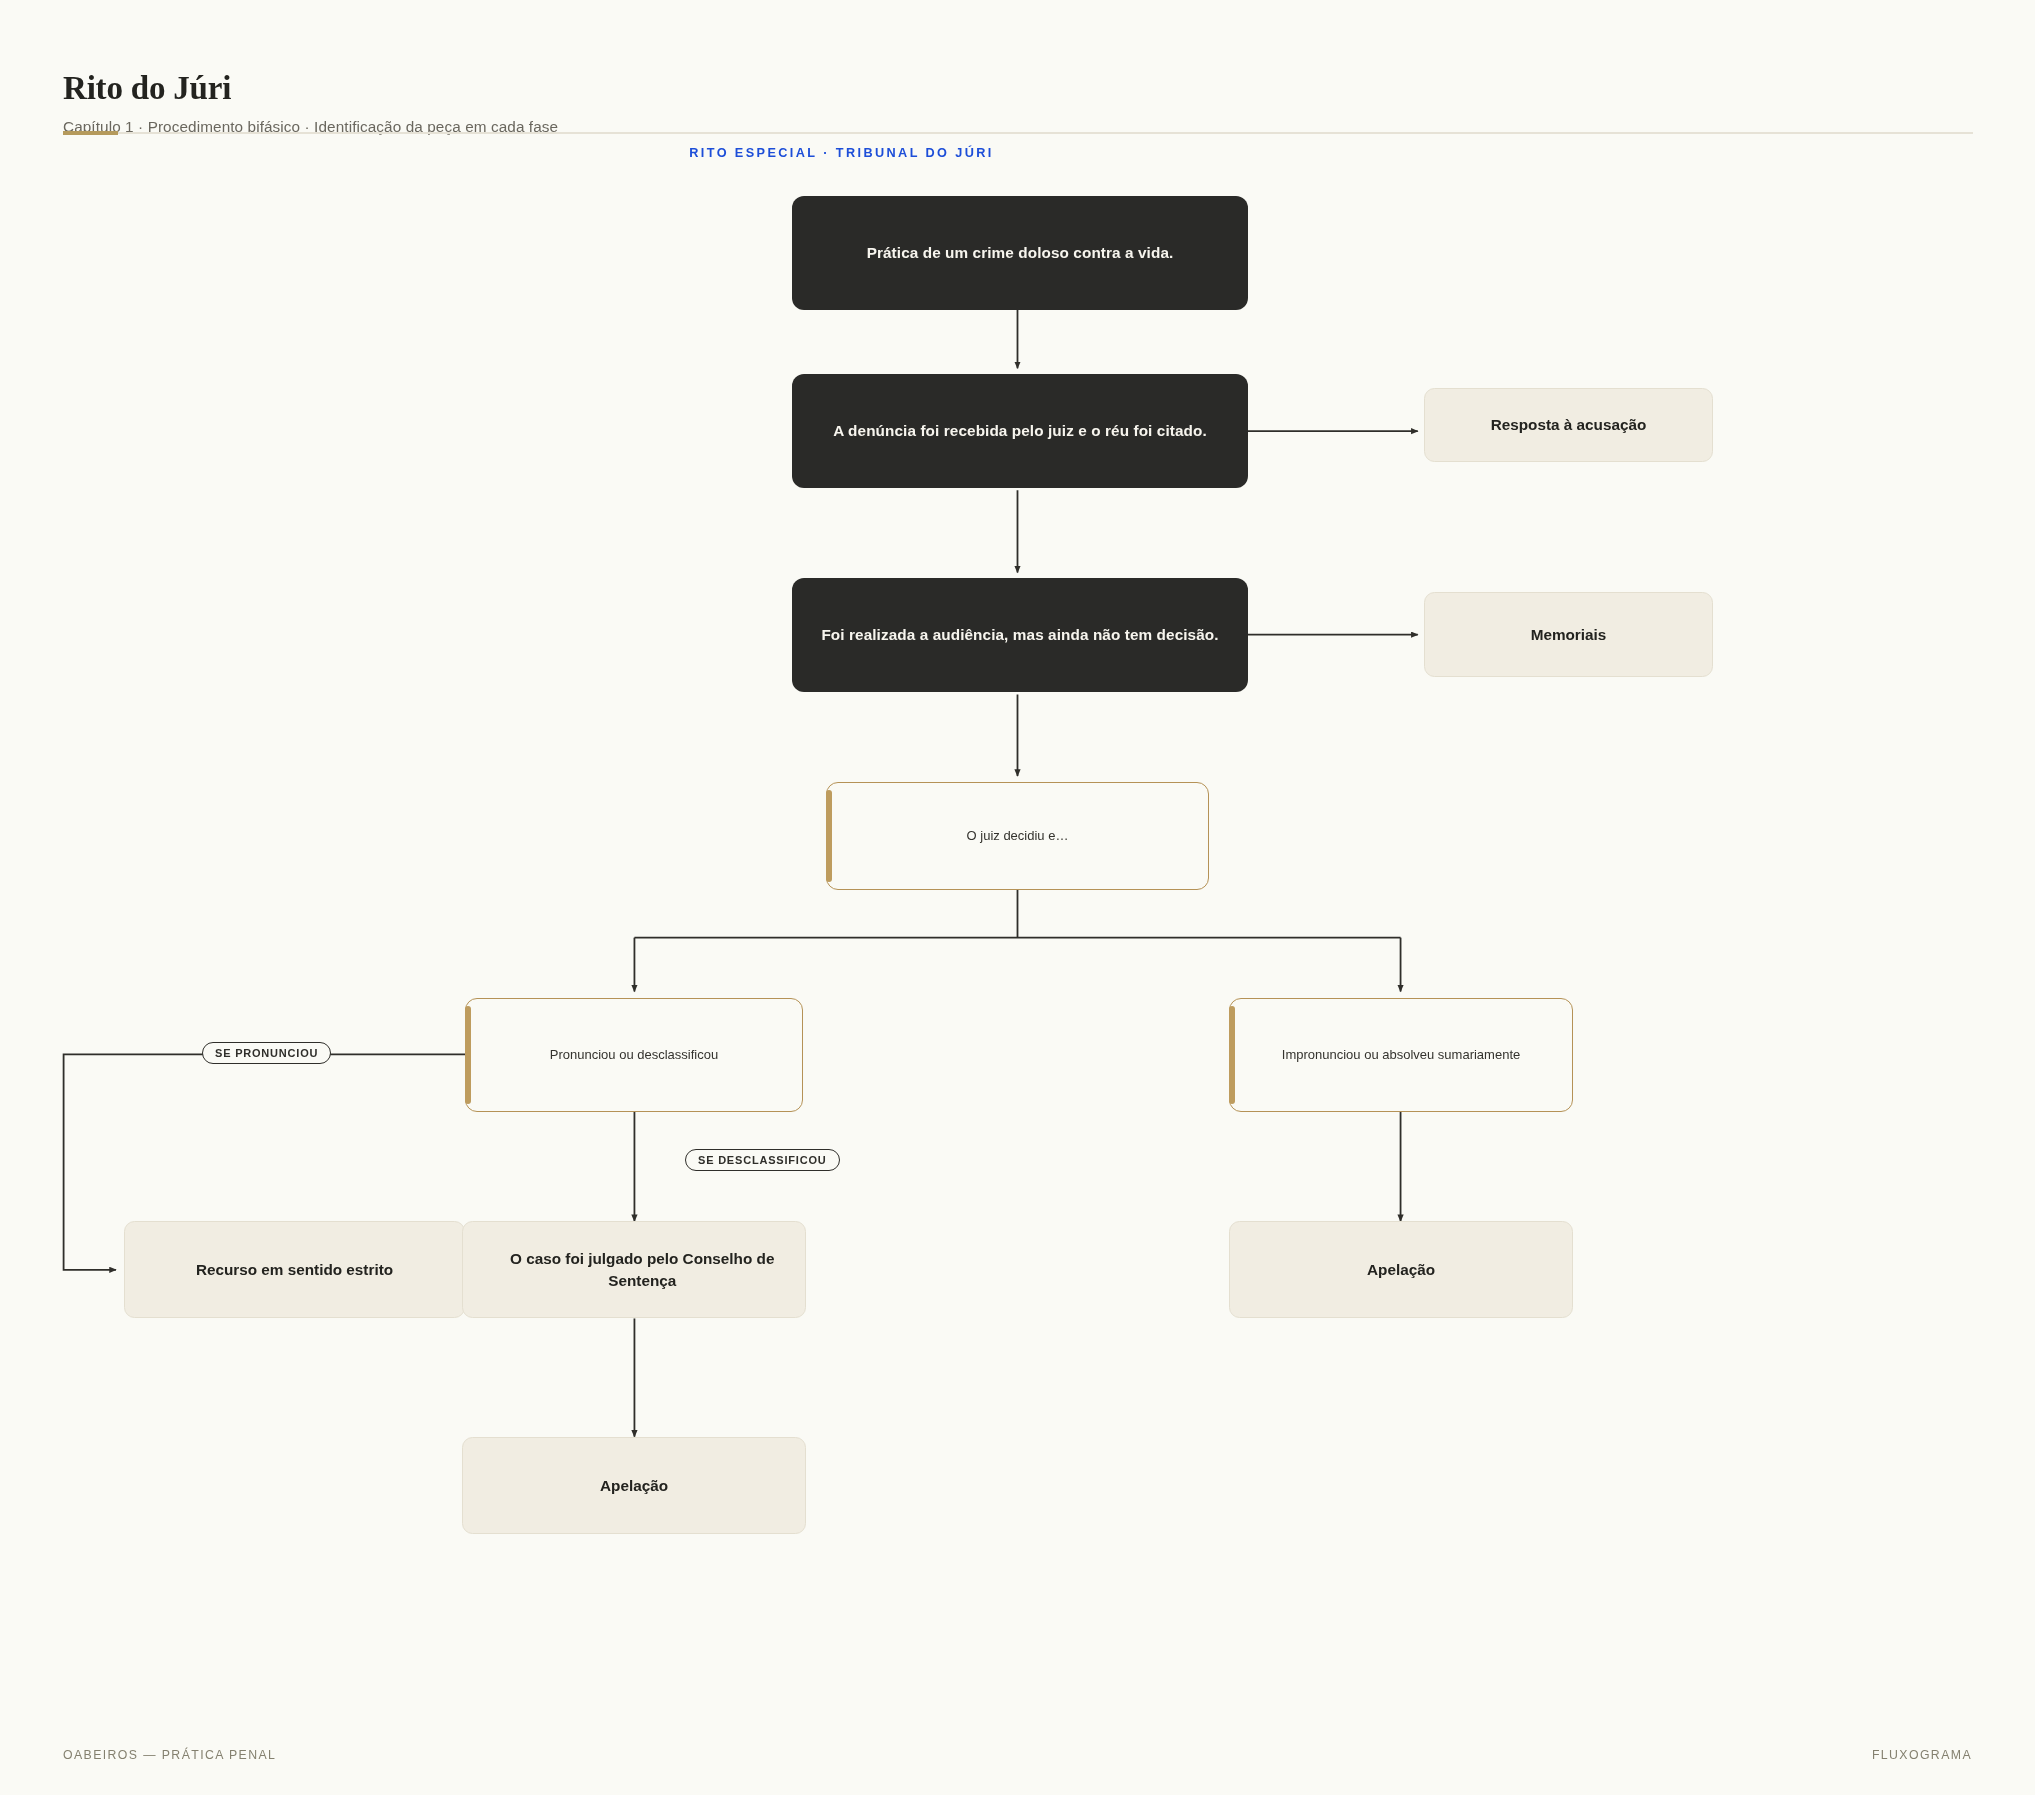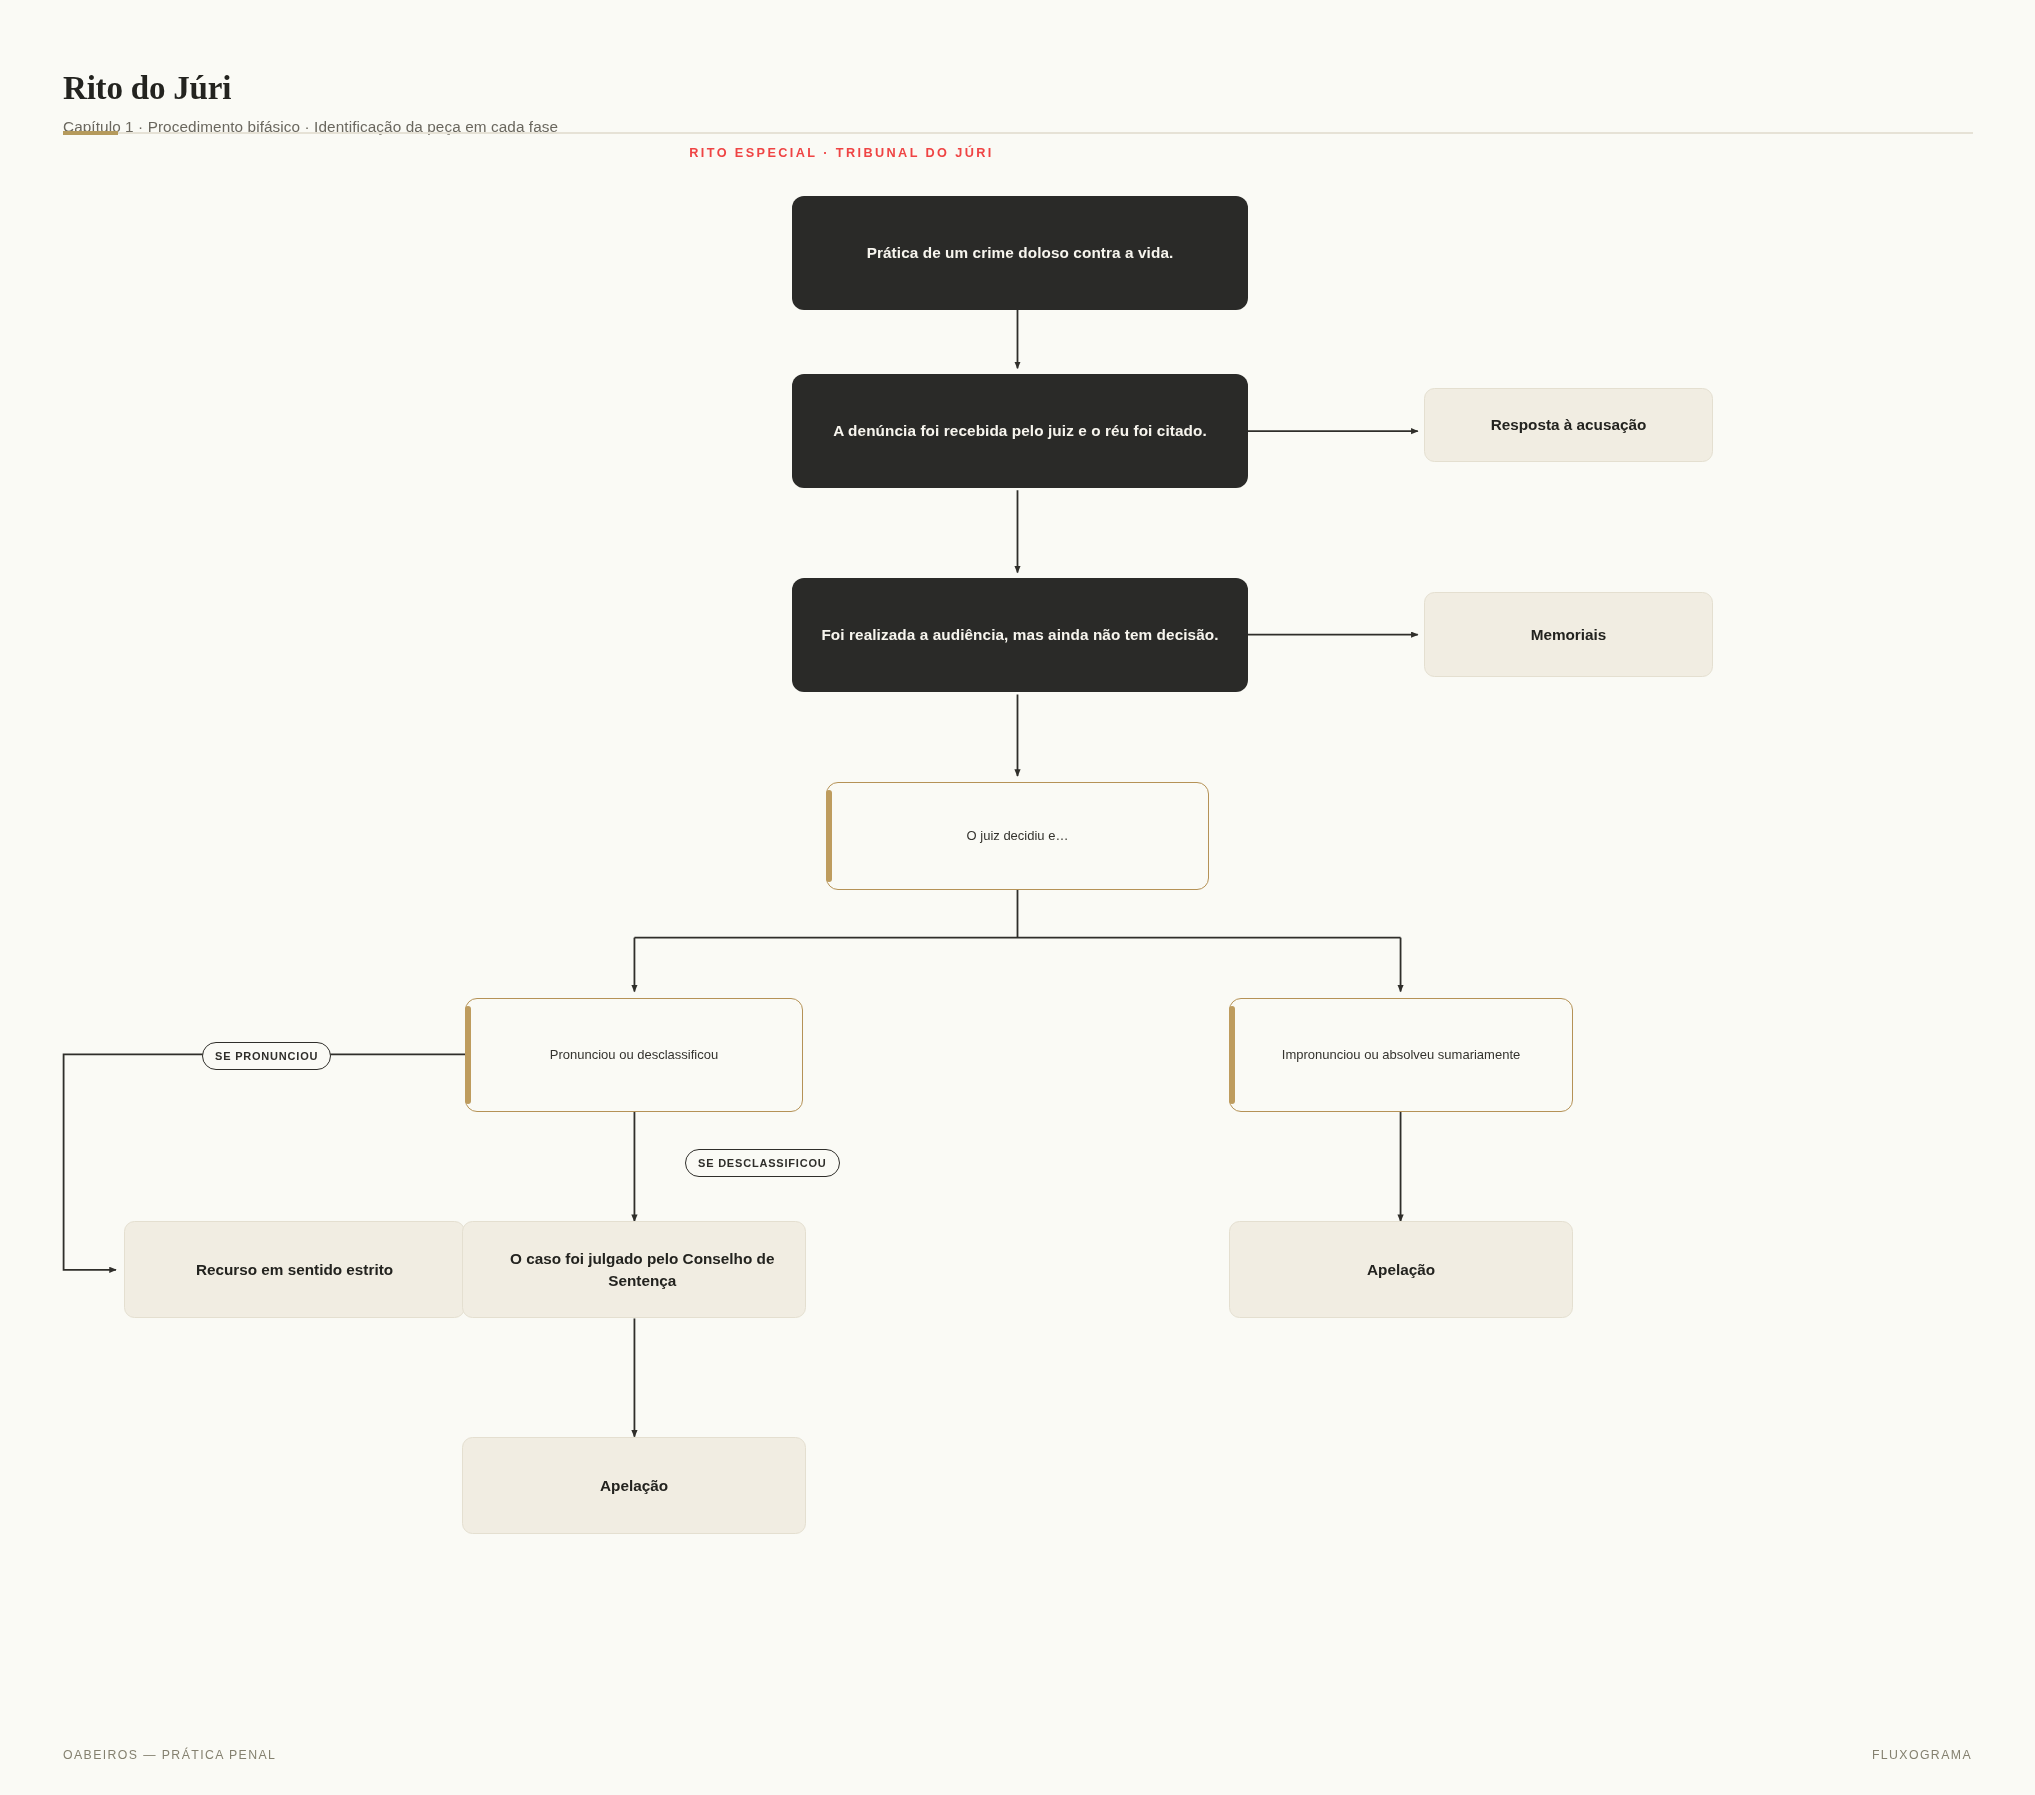--- a/index.html
+++ b/index.html
@@ -68,21 +68,21 @@
   
   .eyebrow {
     position: absolute;
     left: 0;
     top: 146px;
     width: 1683px;
     text-align: center;
     font-size: 12.7px;
     letter-spacing: 2.4px;
     font-weight: bold;
-    color: #ef4444;
+    color: #1d4ed8;
   }
 
   
   .canvas {
     position: absolute;
     left: 0;
     top: 0;
     width: 2035px;
     height: 1796px;
   }
@@ -151,21 +151,21 @@
     justify-content: center;
     background: #FAFAF5;
     border: 1.5px solid #2F2E2A;
     border-radius: 748px;
     font-size: 11px;
     font-weight: bold;
     letter-spacing: 0.8px;
     color: #2F2E2A;
     padding: 3.7px 12px 4.5px;
     white-space: nowrap;
-    height: 28px;
+    height: 22px;
   }
 
   
   .footer-left, .footer-right {
     position: absolute;
     top: 1748px;
     font-size: 12.3px;
     letter-spacing: 1.4px;
     color: #84806F;
   }

